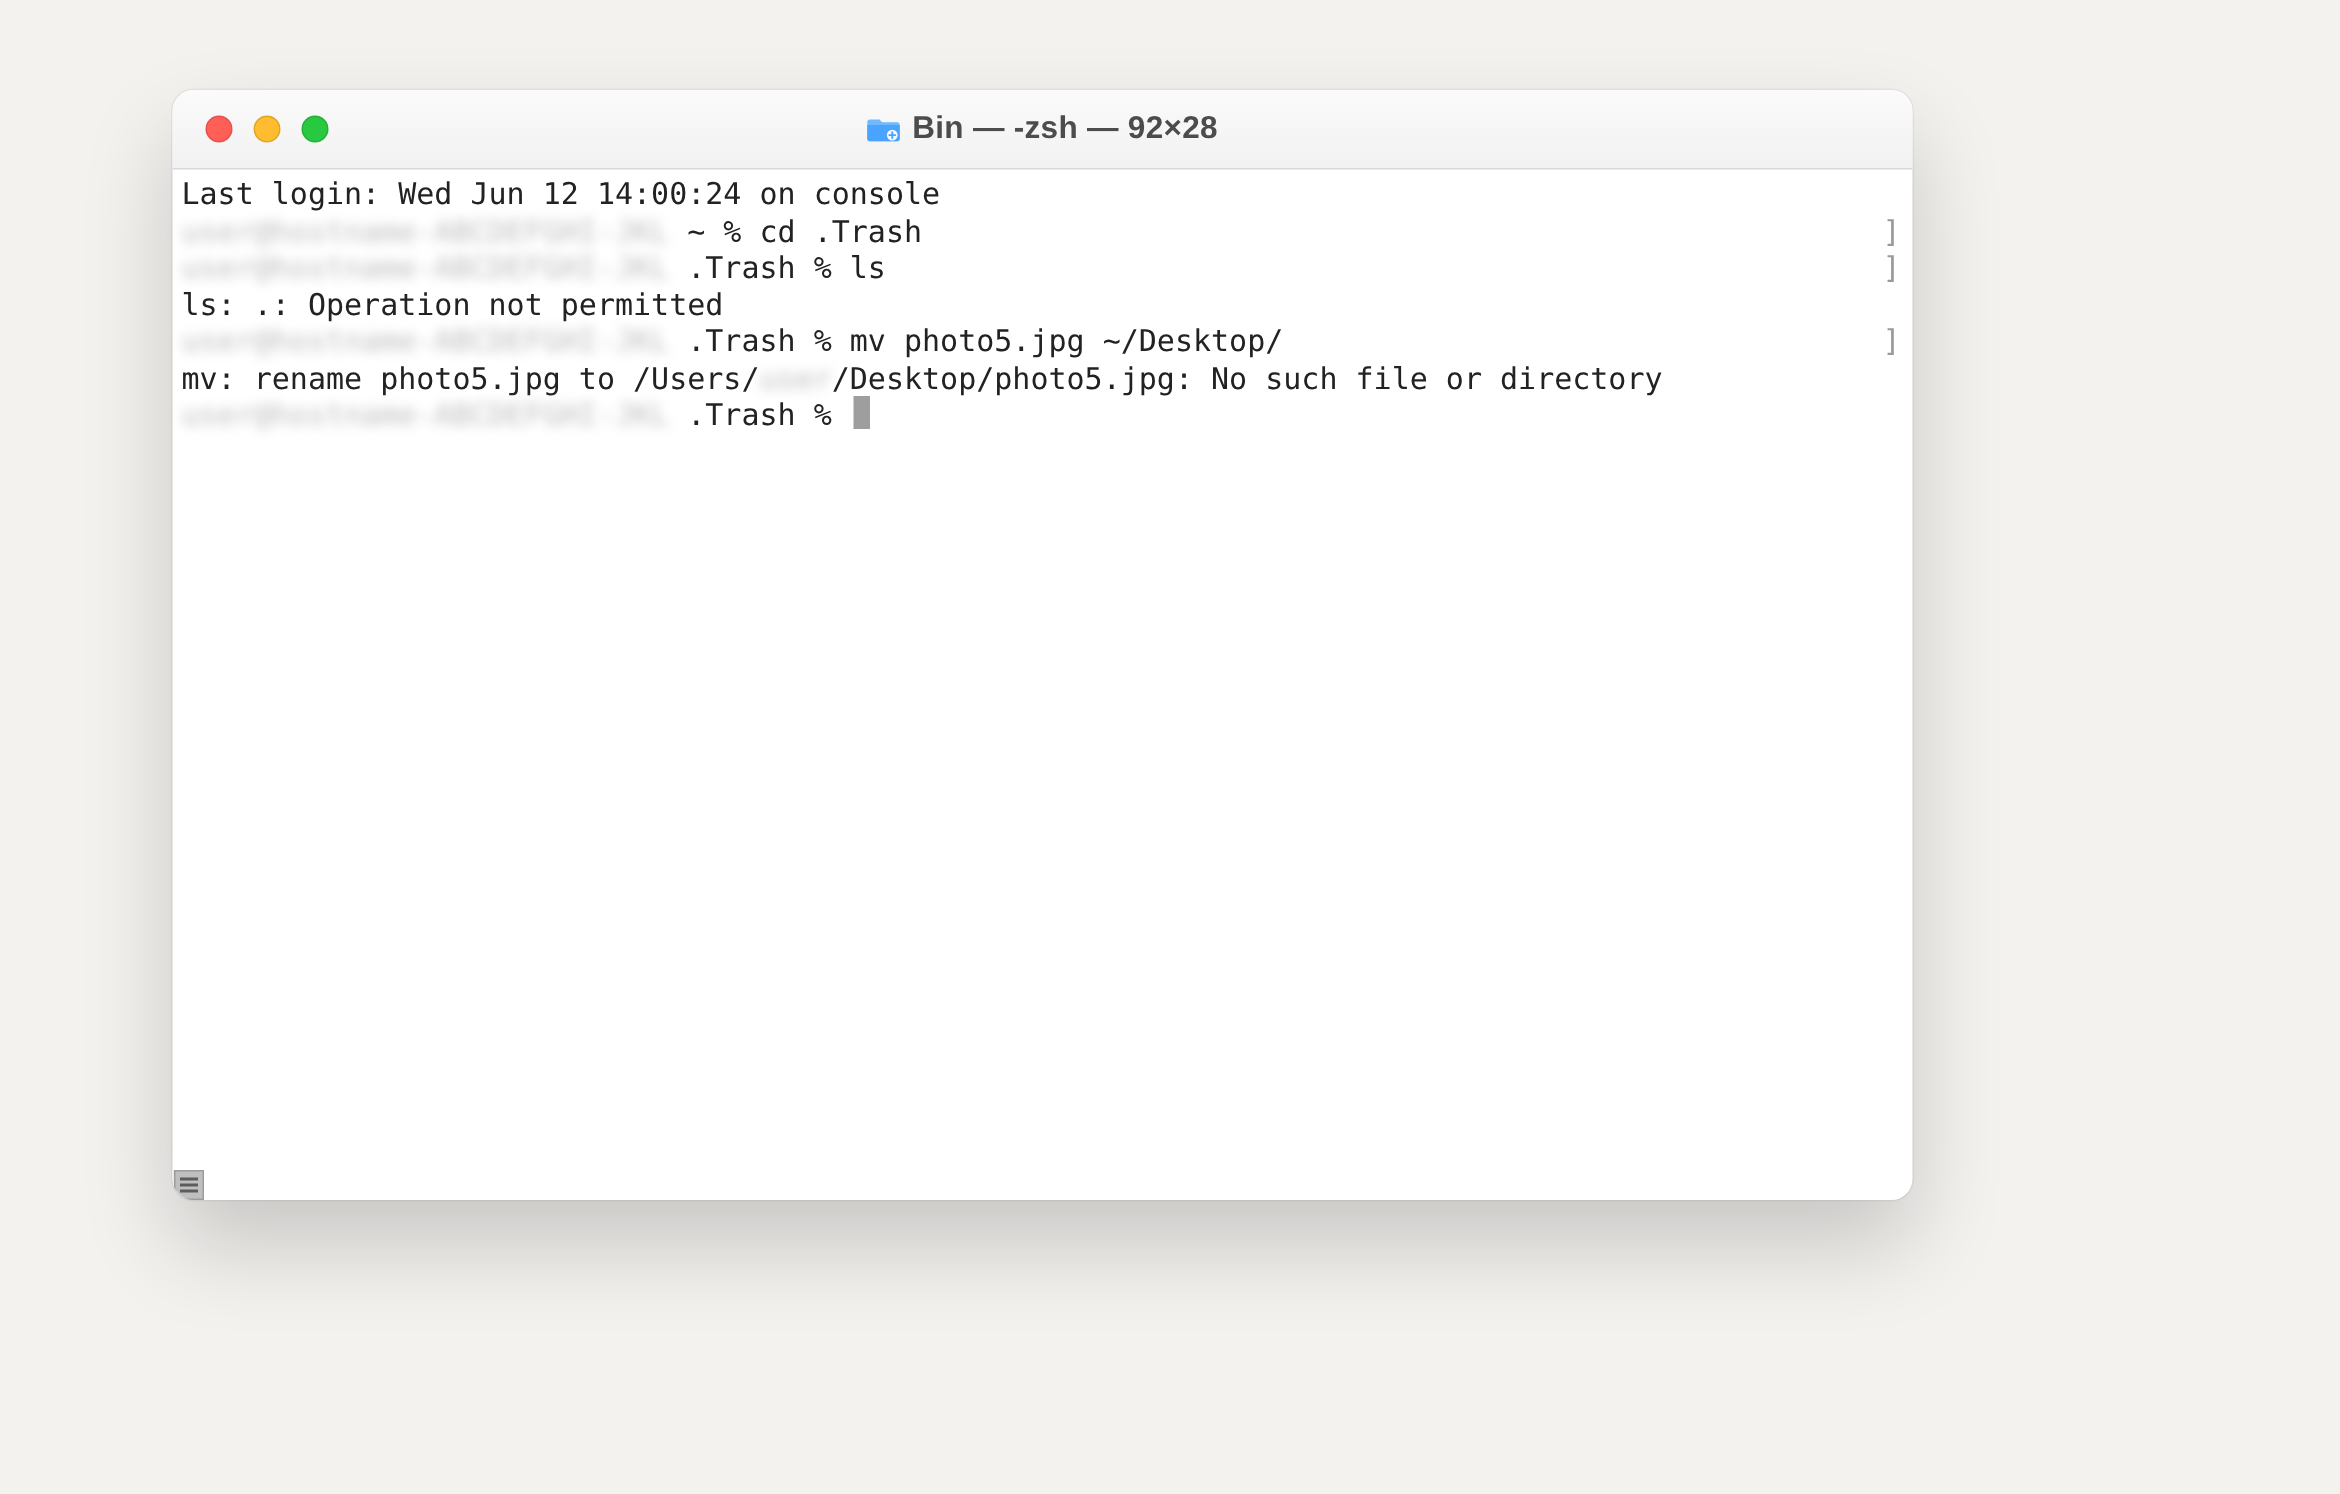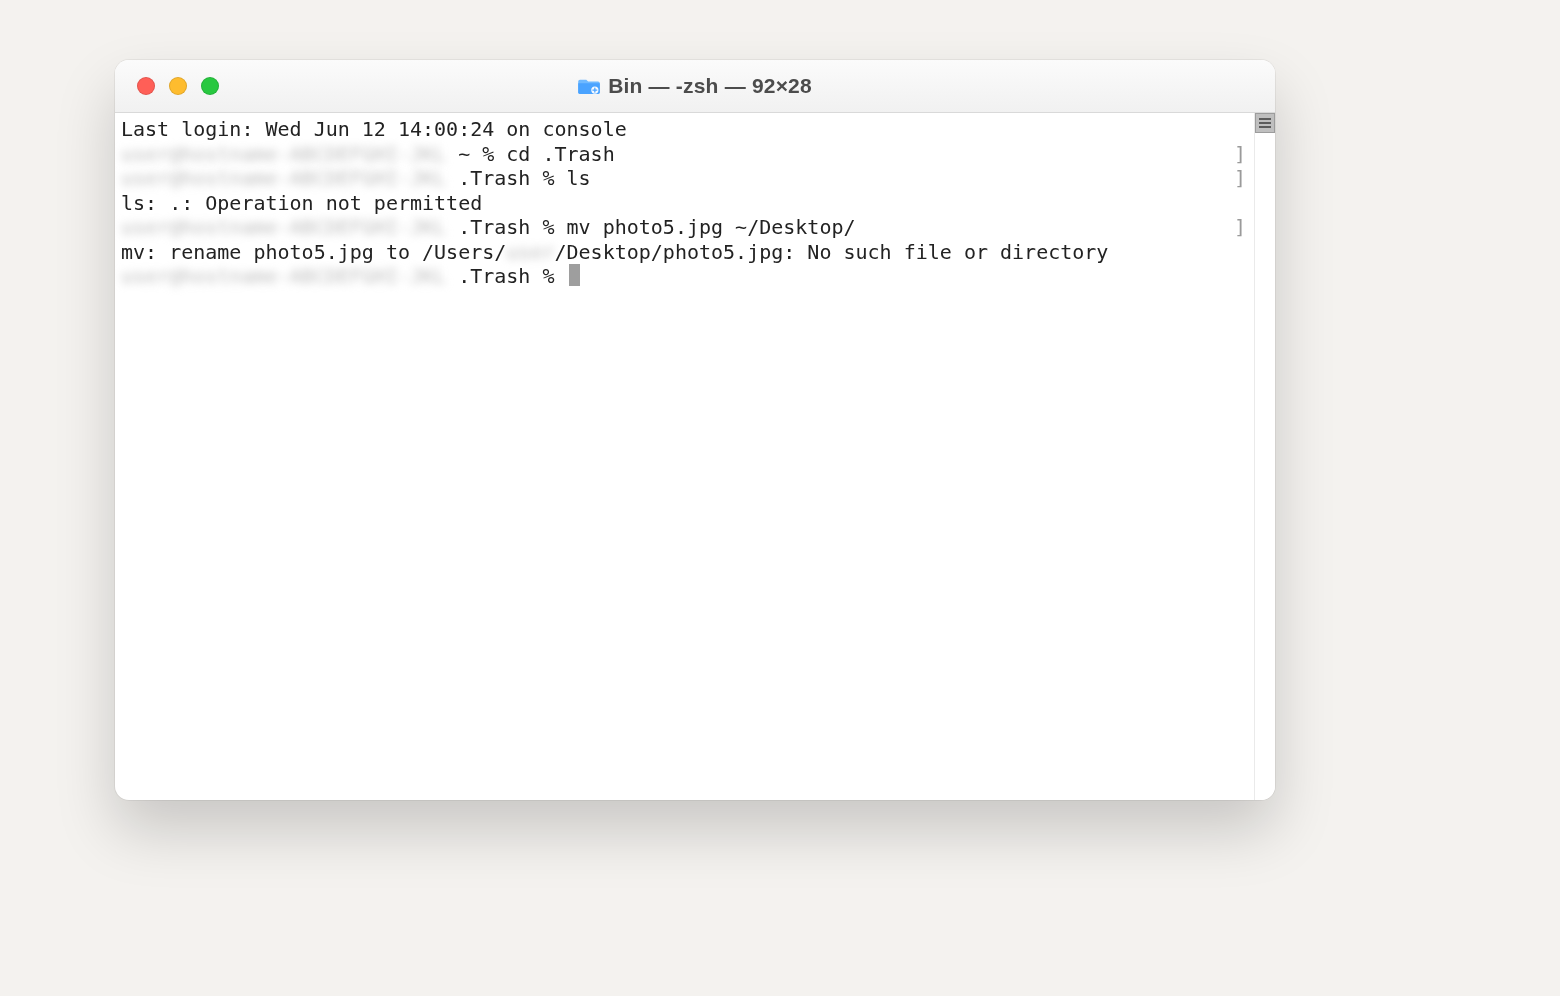--- a/index.html
+++ b/index.html
@@ -69,20 +69,21 @@
   }
   .folder-icon {
     width: 22px;
     height: 18px;
     display: inline-block;
   }
   .body-area {
     flex: 1 1 auto;
     position: relative;
     display: flex;
+    flex-direction: column;
     min-height: 0;
   }
   .terminal {
     flex: 1 1 auto;
     padding: 4px 6px 4px 6px;
     font-family: "SF Mono", ui-monospace, Menlo, Consolas, monospace;
     font-size: 20px;
     line-height: 24.5px;
     color: #222;
     white-space: pre;

